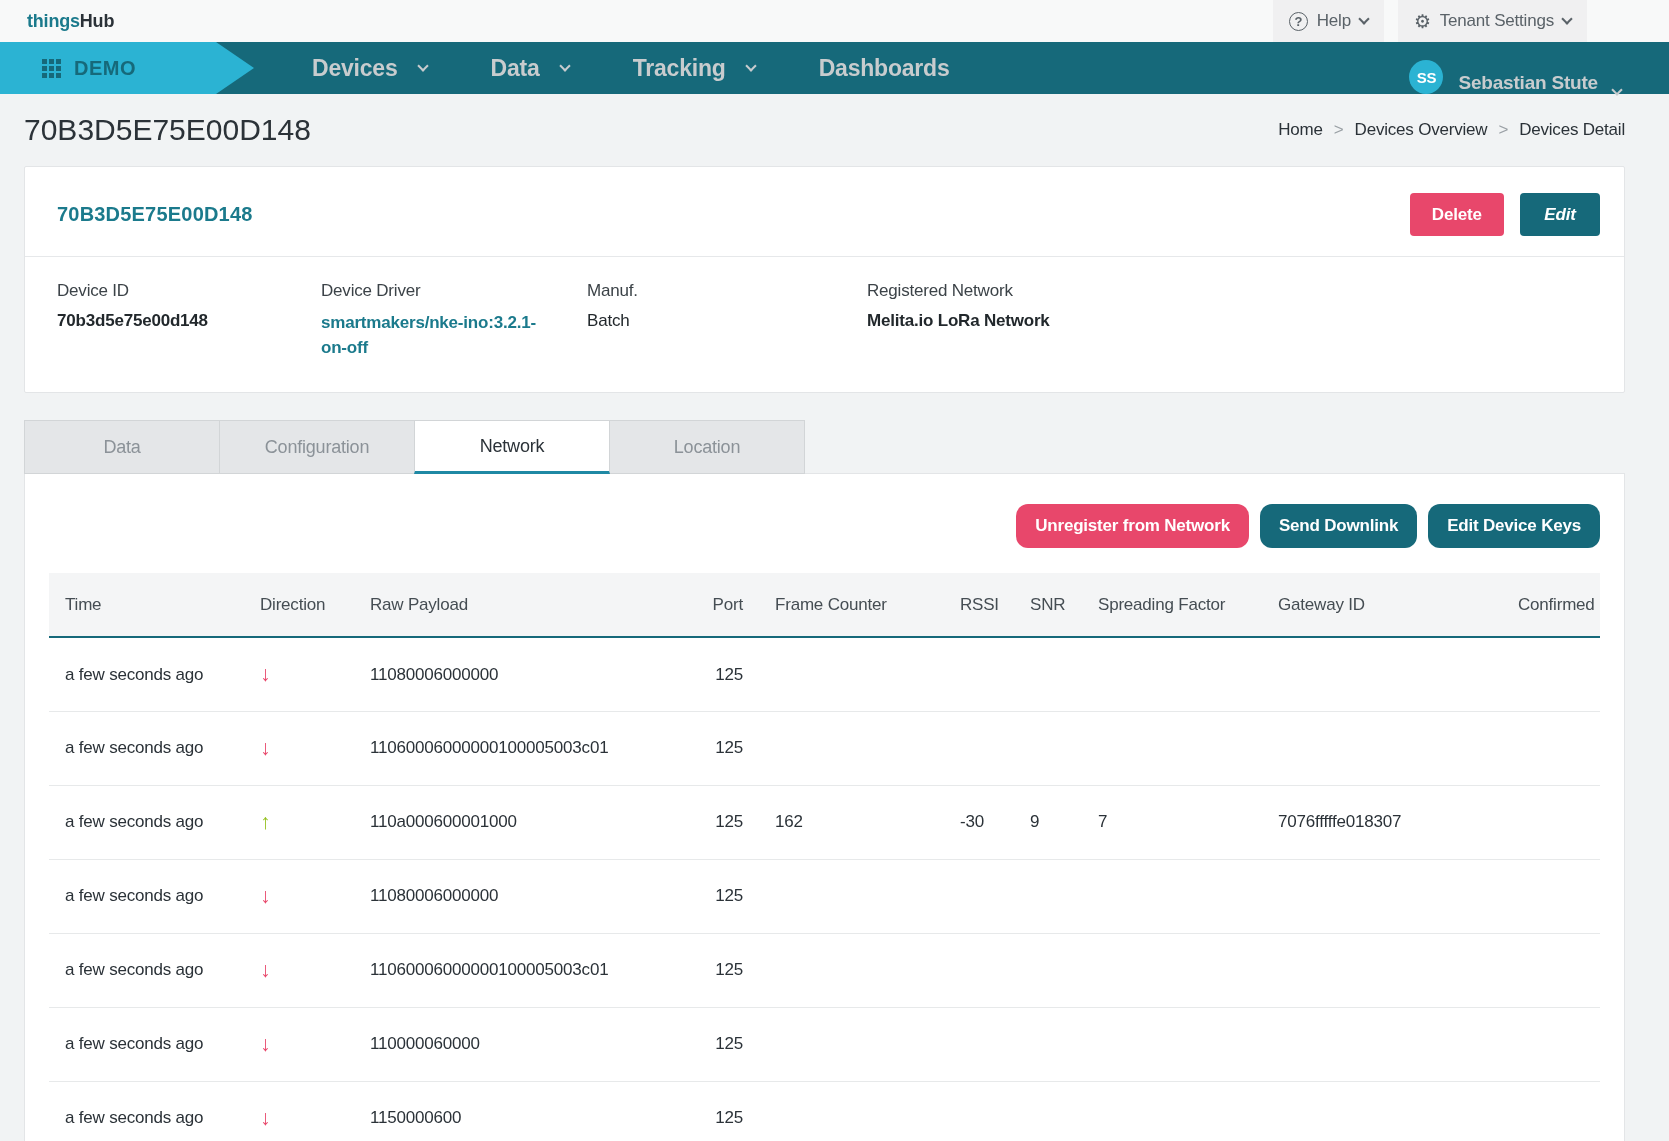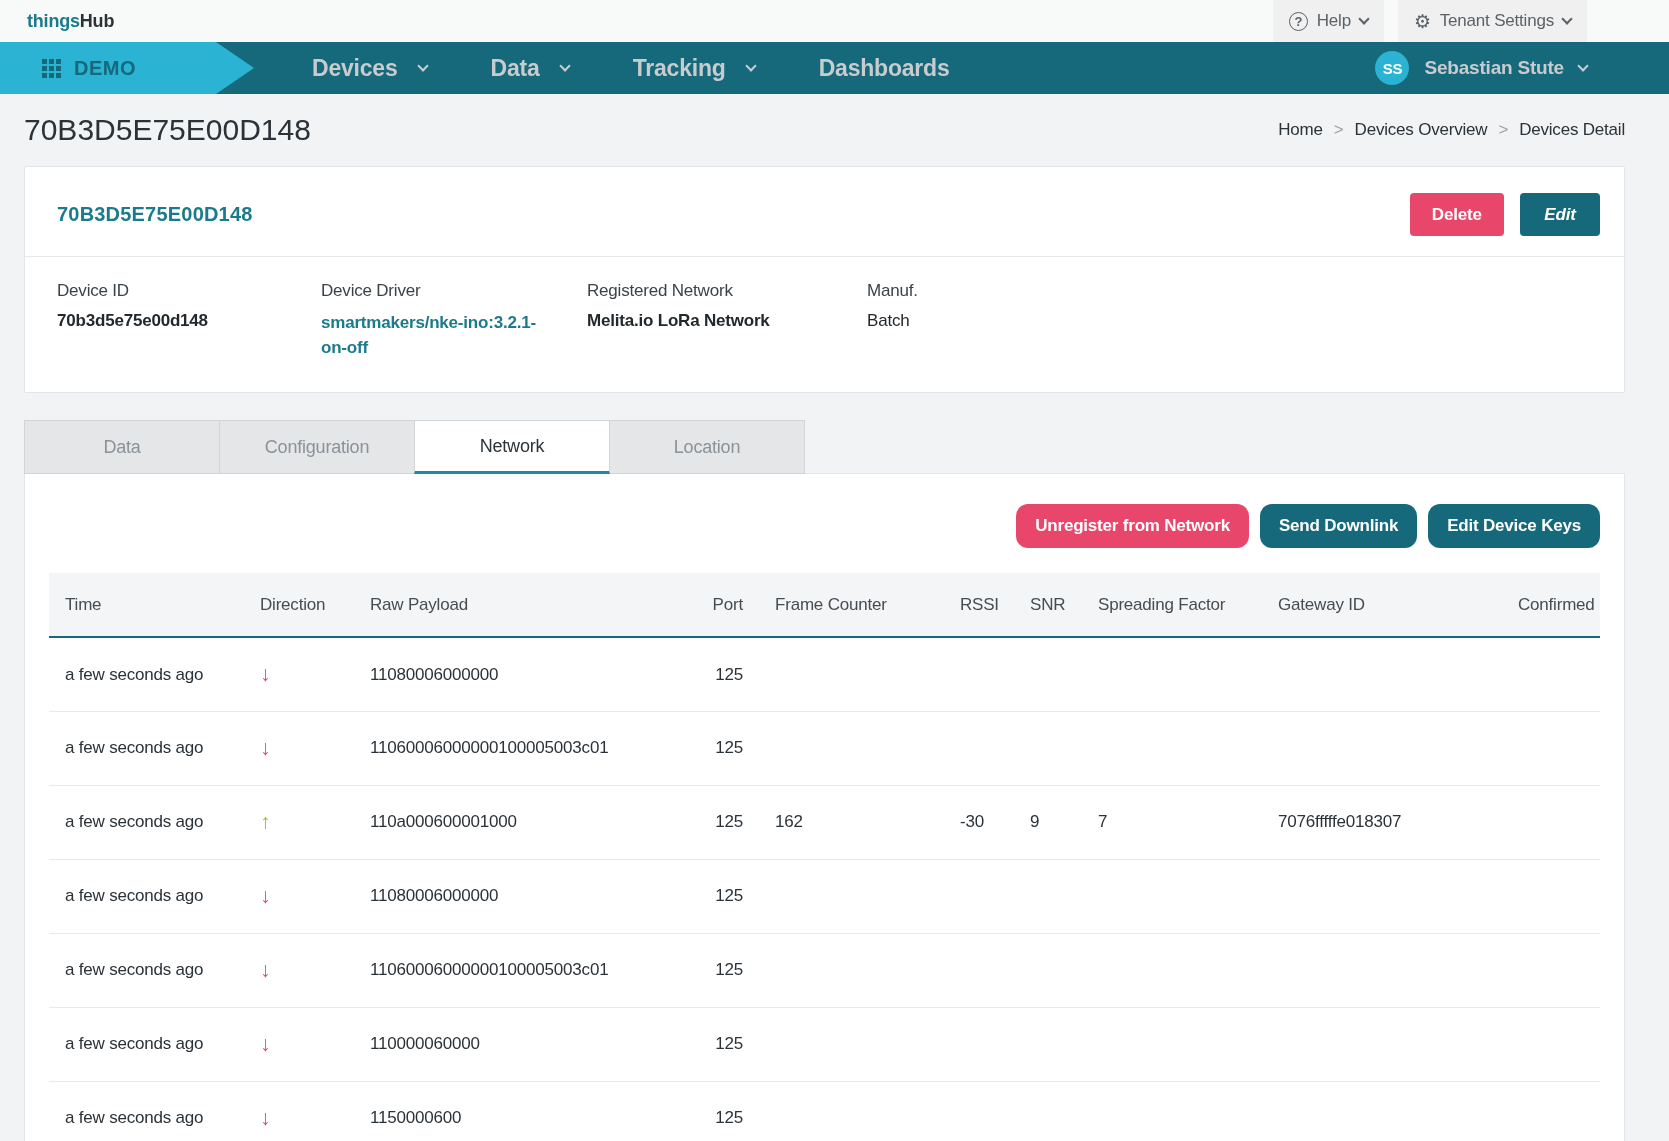--- a/index.html
+++ b/index.html
@@ -23,21 +23,21 @@
   .gear { font-size:19px; line-height:1; }
   .chev { width:8px; height:8px; border-right:2px solid currentColor; border-bottom:2px solid currentColor; transform:rotate(45deg); display:inline-block; margin-top:-5px; }
 
   
   .navbar { height:52px; background:var(--brand-teal,#16697a); display:flex; align-items:stretch; }
   .tenant-tab { width:254px; background:var(--brand-cyan,#2bb3d3); clip-path:polygon(0 0, 216px 0, 254px 50%, 216px 100%, 0 100%); display:flex; align-items:center; gap:13px; padding-left:42px; color:var(--brand-teal,#16697a); font-weight:bold; font-size:20px; letter-spacing:0.5px; cursor:pointer; }
   .grid-icon { display:grid; grid-template-columns:repeat(3,5px); grid-auto-rows:5px; gap:2px; }
   .grid-icon i { background:var(--brand-teal,#16697a); }
   .nav-items { display:flex; gap:64px; margin-left:58px; align-items:center; }
   .nav-item { display:flex; align-items:center; gap:21px; color:#c8ccce; font-weight:bold; font-size:23px; cursor:pointer; }
-  .nav-user { margin-left:auto; display:flex; align-items:center; gap:15px; padding-right:82px; color:#c8ccce; font-weight:bold; font-size:19px; cursor:pointer; }
+  .nav-user { margin-left:auto; display:flex; align-items:flex-end; gap:15px; padding-right:48px; color:#c8ccce; font-weight:bold; font-size:19px; cursor:pointer; }
   .avatar { width:34px; height:34px; border-radius:50%; background:var(--brand-cyan,#2bb3d3); color:#fff; display:flex; align-items:center; justify-content:center; font-size:15px; font-weight:bold; }
 
   
   .page-head { display:flex; justify-content:space-between; align-items:center; height:72px; padding:0 44px 0 24px; }
   .page-title { font-size:30px; font-weight:500; color:#2b3238; letter-spacing:0; }
   .breadcrumb { display:flex; align-items:center; gap:11px; font-size:17px; color:#2b3238; }
   .breadcrumb .sep { color:#9aa0a5; }
   .breadcrumb .bc-item { cursor:pointer; }
 
   
@@ -160,26 +160,26 @@
       <div class="card-fields">
           <div class="field">
             <div class="field-label">Device ID</div>
             <div class="field-value bold">70b3d5e75e00d148</div>
           </div>
           <div class="field">
             <div class="field-label">Device Driver</div>
             <div class="field-value link">smartmakers/nke-ino:3.2.1-on-off</div>
           </div>
           <div class="field">
+            <div class="field-label">Manuf.</div>
+            <div class="field-value normal">Batch</div>
+          </div>
+          <div class="field">
             <div class="field-label">Registered Network</div>
             <div class="field-value bold">Melita.io LoRa Network</div>
-          </div>
-          <div class="field">
-            <div class="field-label">Manuf.</div>
-            <div class="field-value normal">Batch</div>
           </div>
         </div>
     </section>
 
     <div class="tabs">
         <div class="tab">Data</div>
         <div class="tab">Configuration</div>
         <div class="tab active">Network</div>
         <div class="tab">Location</div>
       </div>

